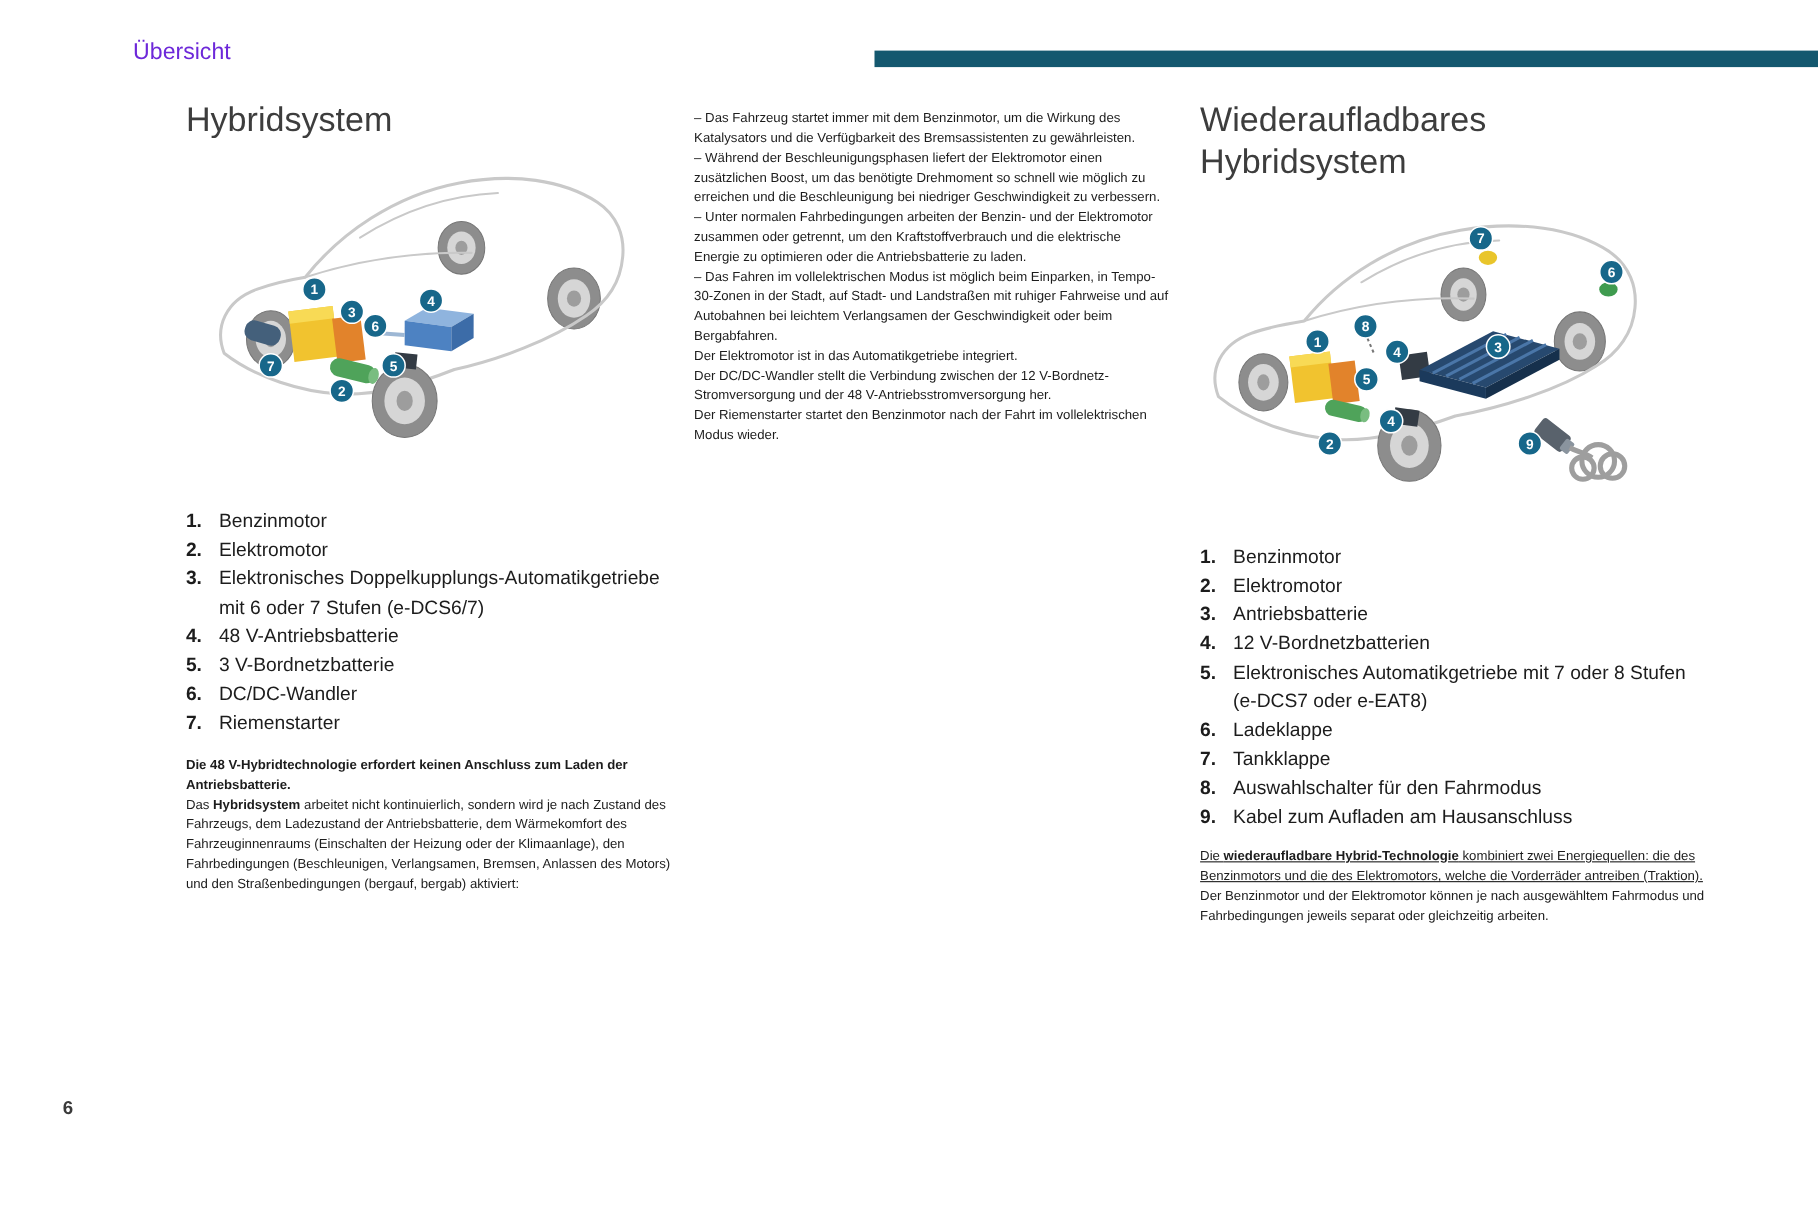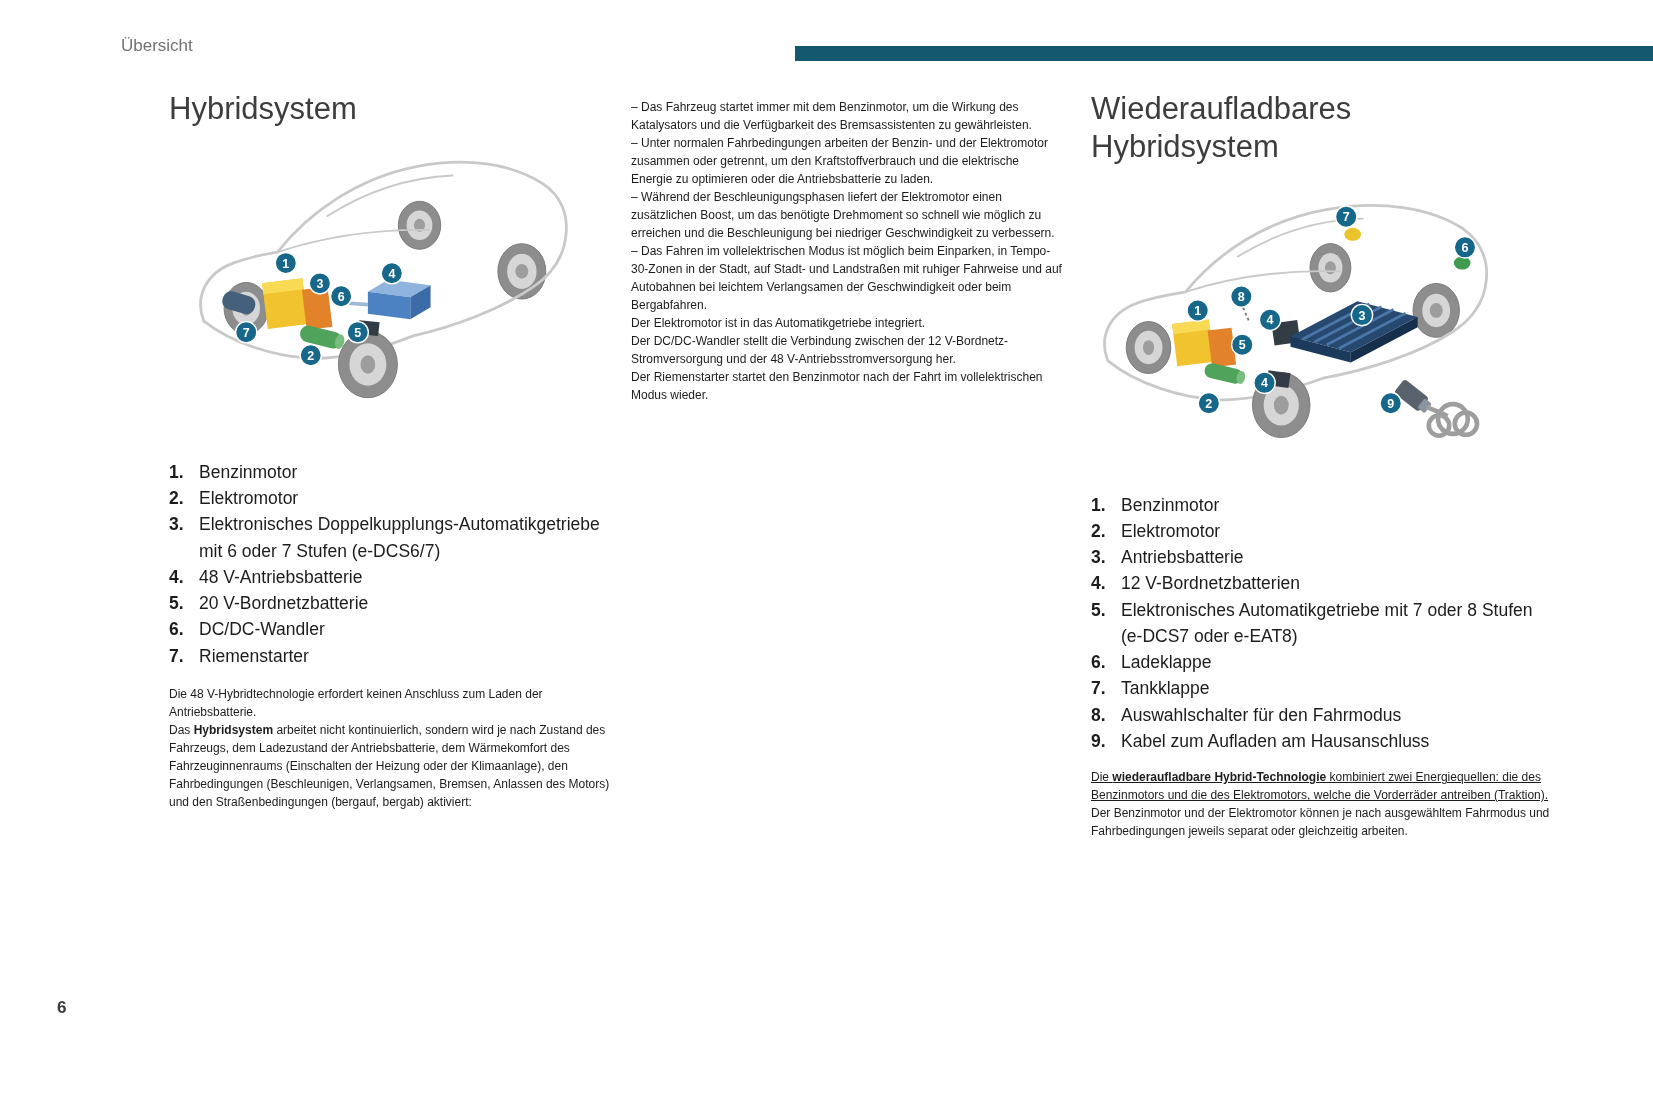--- a/index.html
+++ b/index.html
@@ -4,35 +4,35 @@
 <style>
   :root{
     --accent-bar:#14586F; --badge:#17678A; --heading:#3D3D3D; --text:#1C1C1C;
     --car-outline:#C9C9C9; --engine-yellow:#F1C32F; --engine-orange:#E2832B;
     --motor-green:#4FA35A; --battery-blue:#4D82C2; --battery-navy:#27496F;
   }
   *{box-sizing:border-box;}
   html,body{margin:0;padding:0;}
   body{width:1653px;height:1102px;background:#ffffff;font-family:"Liberation Sans",sans-serif;color:var(--text);}
   .page{position:relative;width:1653px;height:1102px;background:#fff;overflow:hidden;}
-  .breadcrumb{position:absolute;left:121px;top:36px;font-size:17px;color:#737373;}
+  .breadcrumb{position:absolute;left:121px;top:36px;font-size:21px;color:#6d28d9;}
   .accent-bar{position:absolute;left:795px;top:46px;width:858px;height:15px;background:var(--accent-bar);}
   .col{position:absolute;top:90px;margin-left:48px;}
   .col-left{left:121px;width:442px;}
   .col-mid{left:583px;width:432px;padding-top:8px;}
   .col-right{left:1043px;width:466px;}
   h1.section-title{margin:0;font-size:31px;line-height:1.22;font-weight:400;color:var(--heading);}
   .col-right h1.section-title{max-width:380px;}
   .figure{margin-top:18px;}
   p.body{margin:0;font-size:12px;line-height:1.5;}
   ol.legend{list-style:none;margin:14px 0 0;padding:0;font-size:17.5px;line-height:1.5;}
   ol.legend li{display:flex;align-items:flex-start;}
   .legend-num{font-weight:700;flex:0 0 30px;width:30px;}
   .legend-text{flex:1;}
-  .bold-intro{font-weight:400;margin-top:16px !important;}
+  .bold-intro{font-weight:700;margin-top:16px !important;}
   .para-gap{margin-top:14px !important;text-decoration:underline;}
   .page-number{position:absolute;left:57px;top:998px;font-size:17px;font-weight:700;color:#3a3a3a;}
   
   .car-line{fill:none;stroke:var(--car-outline);stroke-width:3;stroke-linejoin:round;stroke-linecap:round;}
   .thin{stroke-width:2;}
   .wheel-outer{fill:#8d8d8d;stroke:#767676;stroke-width:1;}
   .wheel-mid{fill:#d6d6d6;}
   .wheel-hub{fill:#9d9d9d;}
   .badge-circle{fill:var(--badge);stroke:#ffffff;stroke-width:1.5;}
   .badge-num{fill:#ffffff;font-size:13.5px;font-weight:700;text-anchor:middle;font-family:"Liberation Sans",sans-serif;}
@@ -133,21 +133,21 @@
           <span class="legend-text">Elektronisches Doppelkupplungs-Automatikgetriebe mit 6 oder 7 Stufen (e-DCS6/7)</span>
         </li>
 
         <li class="legend-item">
           <span class="legend-num">4.</span>
           <span class="legend-text">48 V-Antriebsbatterie</span>
         </li>
 
         <li class="legend-item">
           <span class="legend-num">5.</span>
-          <span class="legend-text">20 V-Bordnetzbatterie</span>
+          <span class="legend-text">3 V-Bordnetzbatterie</span>
         </li>
 
         <li class="legend-item">
           <span class="legend-num">6.</span>
           <span class="legend-text">DC/DC-Wandler</span>
         </li>
 
         <li class="legend-item">
           <span class="legend-num">7.</span>
           <span class="legend-text">Riemenstarter</span>
@@ -156,23 +156,23 @@
 
     <p class="body bold-intro">Die 48 V-Hybridtechnologie erfordert keinen Anschluss zum Laden der Antriebsbatterie.</p>
     <p class="body"><span>Das </span><b>Hybridsystem</b><span> arbeitet nicht kontinuierlich, sondern wird je nach Zustand des Fahrzeugs, dem Ladezustand der Antriebsbatterie, dem Wärmekomfort des Fahrzeuginnenraums (Einschalten der Heizung oder der Klimaanlage), den Fahrbedingungen (Beschleunigen, Verlangsamen, Bremsen, Anlassen des Motors) und den Straßenbedingungen (bergauf, bergab) aktiviert:</span></p>
   </section>
 
   <section class="col col-mid">
     <div>
 
         <p class="body">– Das Fahrzeug startet immer mit dem Benzinmotor, um die Wirkung des Katalysators und die Verfügbarkeit des Bremsassistenten zu gewährleisten.</p>
 
+        <p class="body">– Während der Beschleunigungsphasen liefert der Elektromotor einen zusätzlichen Boost, um das benötigte Drehmoment so schnell wie möglich zu erreichen und die Beschleunigung bei niedriger Geschwindigkeit zu verbessern.</p>
+
         <p class="body">– Unter normalen Fahrbedingungen arbeiten der Benzin- und der Elektromotor zusammen oder getrennt, um den Kraftstoffverbrauch und die elektrische Energie zu optimieren oder die Antriebsbatterie zu laden.</p>
-
-        <p class="body">– Während der Beschleunigungsphasen liefert der Elektromotor einen zusätzlichen Boost, um das benötigte Drehmoment so schnell wie möglich zu erreichen und die Beschleunigung bei niedriger Geschwindigkeit zu verbessern.</p>
 
 
         <p class="body">– Das Fahren im vollelektrischen Modus ist möglich beim Einparken, in Tempo-30-Zonen in der Stadt, auf Stadt- und Landstraßen mit ruhiger Fahrweise und auf Autobahnen bei leichtem Verlangsamen der Geschwindigkeit oder beim Bergabfahren.</p>
 
         <p class="body">Der Elektromotor ist in das Automatikgetriebe integriert.</p>
 
         <p class="body">Der DC/DC-Wandler stellt die Verbindung zwischen der 12 V-Bordnetz-Stromversorgung und der 48 V-Antriebsstromversorgung her.</p>
 
         <p class="body">Der Riemenstarter startet den Benzinmotor nach der Fahrt im vollelektrischen Modus wieder.</p>
       </div>

